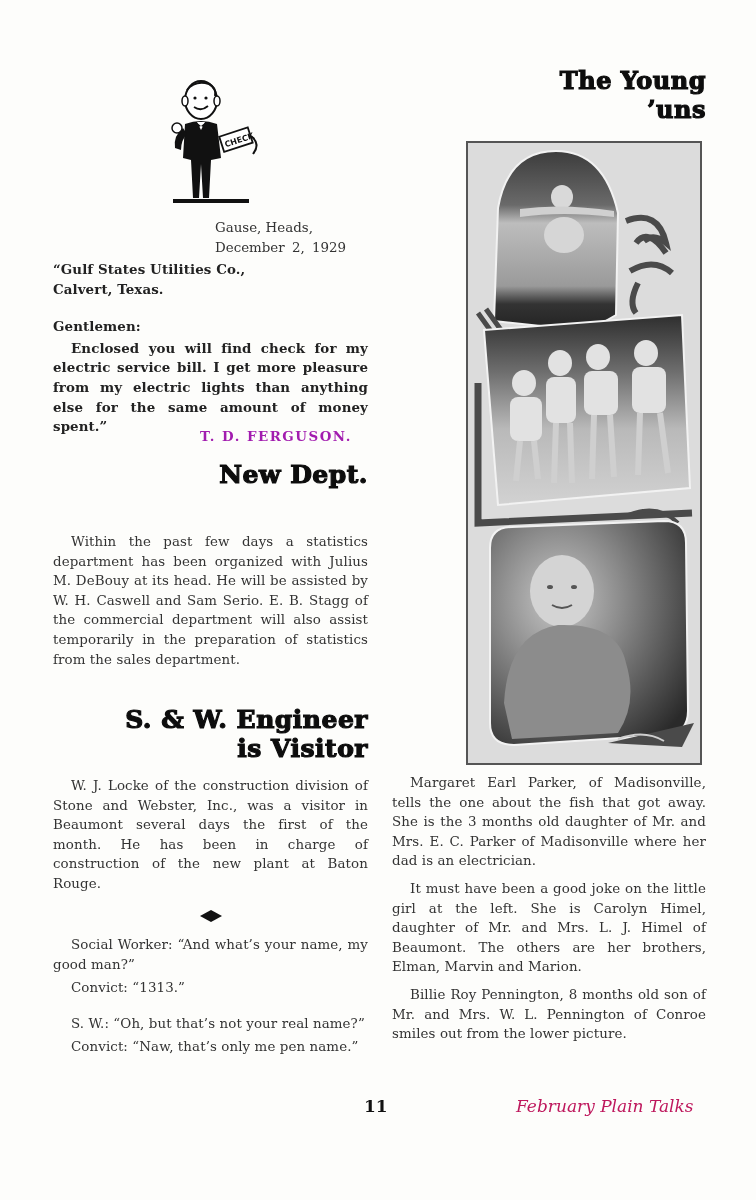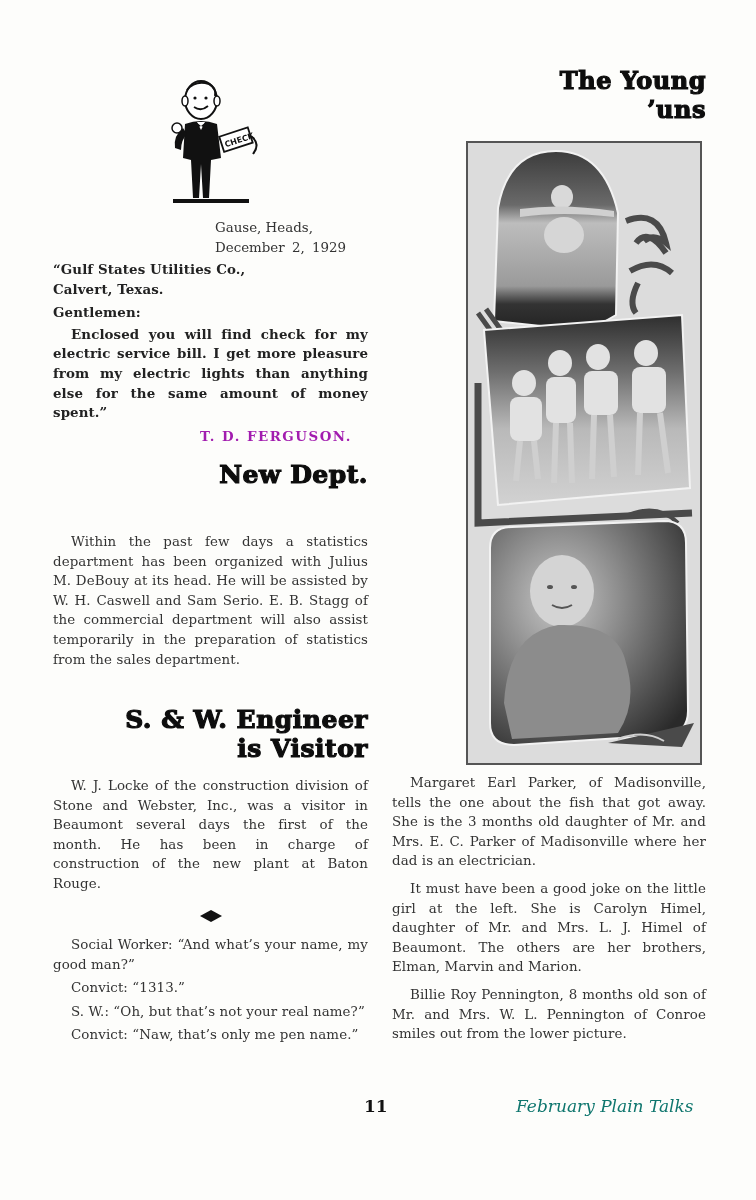--- a/index.html
+++ b/index.html
@@ -21,21 +21,21 @@
     font-weight: 900; font-size: 25px; line-height: 29px;
     text-align: right; color: #0d0d0d; letter-spacing: 0.5px;
     -webkit-text-stroke: 1.2px #0d0d0d;
   }
   .dateline { font-size: 13.4px; line-height: 19.6px; color: #333; }
   .sig { font-size: 13.4px; letter-spacing: 1.5px; color: #a21caf; font-weight: bold; }
   .photo-frame {
     border: 2px solid #555; background: #dcdcdc;
   }
   .footer-page { font-weight: bold; font-size: 17px; color: #111; }
-  .footer-title { font-style: italic; font-size: 17px; color: #0f766e; }
+  .footer-title { font-style: italic; font-size: 17px; color: #be185d; }
 </style>
 </head>
 <body>
 
 <div class="abs" style="left:165px; top:78px; width:100px; height:130px;">
   <svg width="100" height="130" viewBox="0 0 100 130">
 
     <ellipse cx="36" cy="22" rx="16" ry="19" fill="#fff" stroke="#111" stroke-width="2"></ellipse>
     <path d="M22 12 Q30 2 44 6 Q52 10 50 18" fill="none" stroke="#111" stroke-width="2"></path>
     <circle cx="30" cy="20" r="1.6" fill="#111"></circle>
@@ -62,21 +62,21 @@
 </div>
 
 <div class="abs dateline" style="left:215px; top:218px; width:160px;">
   <div>Gause, Heads,</div>
   <div style="word-spacing:3px;">December 2, 1929</div>
 </div>
 
 <div class="abs bodytext bold" style="left:53px; top:260px; width:315px;">
   <div>“Gulf States Utilities Co.,</div>
   <div>Calvert, Texas.</div>
-  <div style="margin-top:4px;">Gentlemen:</div>
+  <div style="margin-top:18px;">Gentlemen:</div>
   <p style="margin-top:2px; text-indent:18px;">Enclosed you will find check for my electric service bill. I get more pleasure from my electric lights than anything else for the same amount of money spent.”</p>
 </div>
 <div class="abs sig" style="left:200px; top:428px;">T. D. FERGUSON.</div>
 
 <div class="abs headline" style="left:53px; top:460px; width:315px;">
   <div>New Dept.</div>
 </div>
 <div class="abs bodytext" style="left:53px; top:532px; width:315px;">
   <p>Within the past few days a statistics department has been organized with Julius M. DeBouy at its head. He will be assisted by W. H. Caswell and Sam Serio. E. B. Stagg of the commercial department will also assist temporarily in the preparation of statistics from the sales department.</p>
 </div>
@@ -90,21 +90,21 @@
 </div>
 
 <div class="abs" style="left:200px; top:907px; width:22px; height:12px;">
   <svg width="22" height="12" viewBox="0 0 22 12">
       <path d="M0 6 L11 0 L22 6 L11 12 Z" fill="#111"></path>
     </svg>
 </div>
 
 <div class="abs bodytext" style="left:53px; top:935px; width:315px;">
   <p style="margin-bottom:4px;">Social Worker: “And what’s your name, my good man?”</p>
-  <p style="margin-bottom:4px;">Convict: “1313.”</p>
+  <p style="margin-bottom:16px;">Convict: “1313.”</p>
   <p style="margin-bottom:4px;">S. W.: “Oh, but that’s not your real name?”</p>
   <p>Convict: “Naw, that’s only me pen name.”</p>
 </div>
 
 <div class="abs headline" style="left:470px; top:66px; width:236px; font-size:24px; line-height:29px;">
   <div>The Young</div>
   <div>’uns</div>
 </div>
 
 <div class="abs photo-frame" style="left:466px; top:141px; width:232px; height:620px;">

